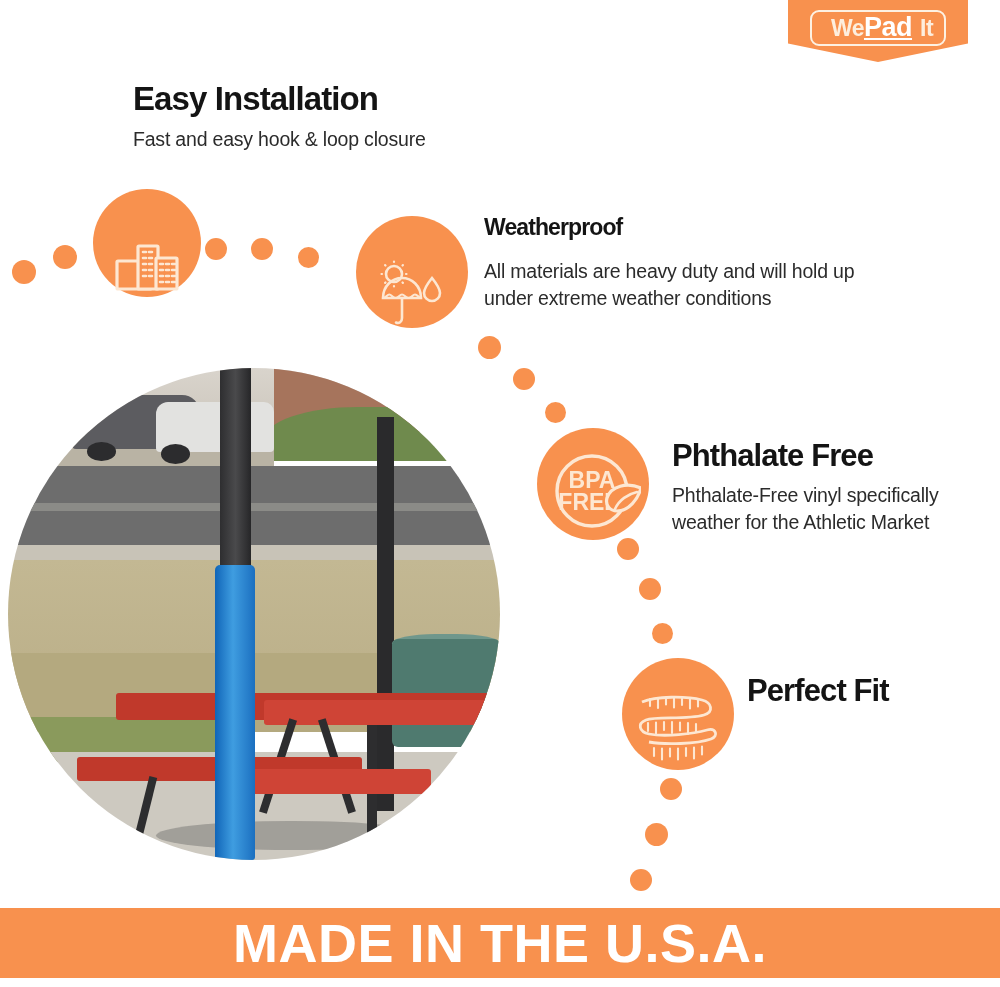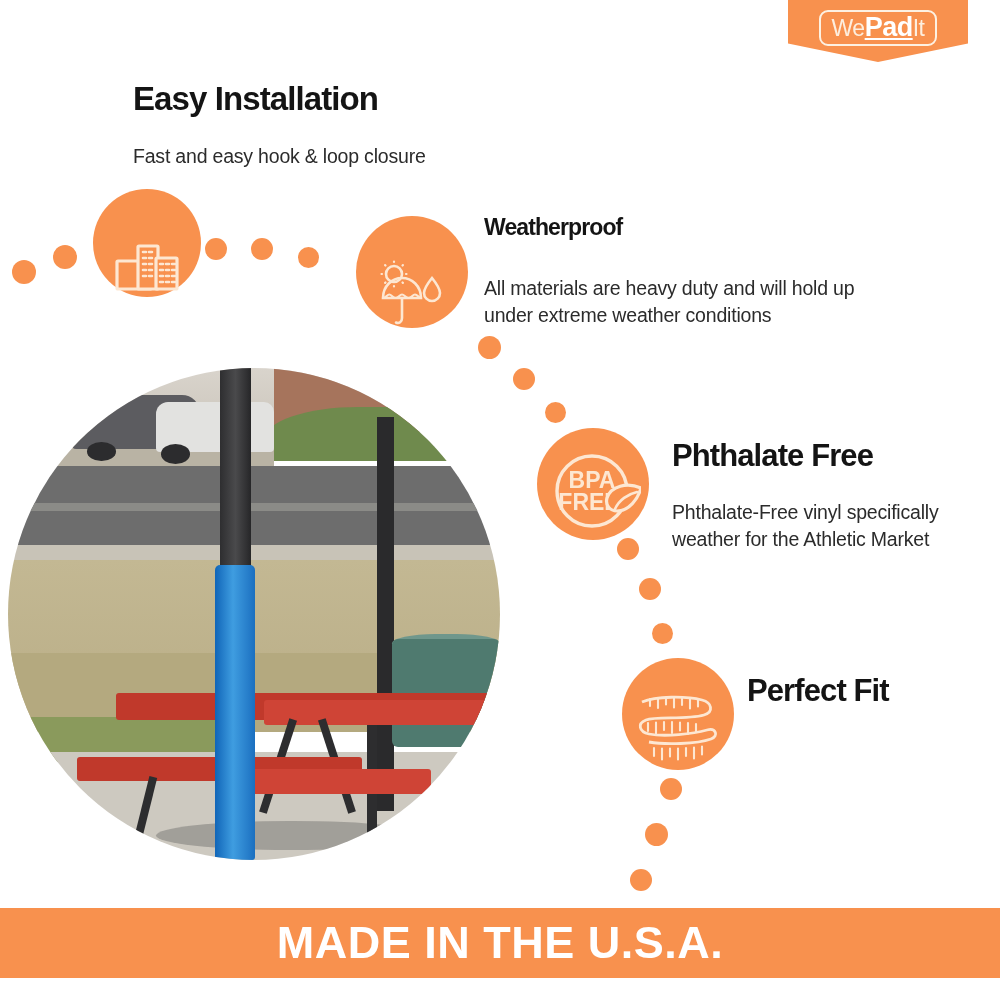--- a/index.html
+++ b/index.html
@@ -21,38 +21,37 @@
     clip-path: polygon(0 0, 100% 0, 100% 70%, 50% 100%, 0 70%);
     display:flex; align-items:flex-start; justify-content:center;
   }
   .logo-inner {
     margin-top:10px;
     border:2.5px solid #fdf1e2; border-radius:9px;
     padding:2px 11px 3px 11px;
     display:flex; align-items:baseline;
     line-height:1;
   }
-  .logo-we, .logo-it { color:#fdeede; font-weight:normal; font-size:23px; letter-spacing:-.5px; }
+  .logo-we, .logo-it { color:#fdeede; font-weight:bold; font-size:23px; letter-spacing:-.5px;margin-left:8px; }
   .logo-pad { color:#ffffff; font-weight:bold; font-size:27px; letter-spacing:-.5px;text-decoration:underline; }
 
   
   .feature-title {
     position:absolute;
     font-weight:bold;
     color:#141414;
     letter-spacing:-0.9px;
     white-space:nowrap;
   }
   .feature-desc {
     position:absolute;
     color:#2b2b2b;
     font-size:19.5px;
     line-height:1.36;
     letter-spacing:-0.2px;
-    margin-top:17px;
   }
 
   #t-easy   { left:133px; top:80px;  font-size:33px; }
   #d-easy   { left:133px; top:126px; width:420px; }
 
   #t-weather{ left:484px; top:214px; font-size:23px; }
   #d-weather{ left:484px; top:258px; width:420px; }
 
   #t-phth   { left:672px; top:438px; font-size:31px; }
   #d-phth   { left:672px; top:482px; width:270px; }
@@ -120,21 +119,21 @@
   }
   .ph-shadow { left:30%; top:92%; width:55%; height:6%; background:rgba(80,80,80,.35); border-radius:50%; }
 
   
   .footer-banner {
     position:absolute; left:0; top:908px; width:1000px; height:70px;
     background:#f8914e;
     display:flex; align-items:center; justify-content:center;
   }
   .footer-text {
-    color:#ffffff; font-weight:bold; font-size:45px;
+    color:#ffffff; font-weight:bold; font-size:54px;
     letter-spacing:0.5px; white-space:nowrap;
   }
   .footer-strip { position:absolute; left:0; top:978px; width:1000px; height:9px; background:#ffffff; }
 </style>
 </head>
 <body>
 
 <div class="stage">
 
   <div class="logo-badge">

